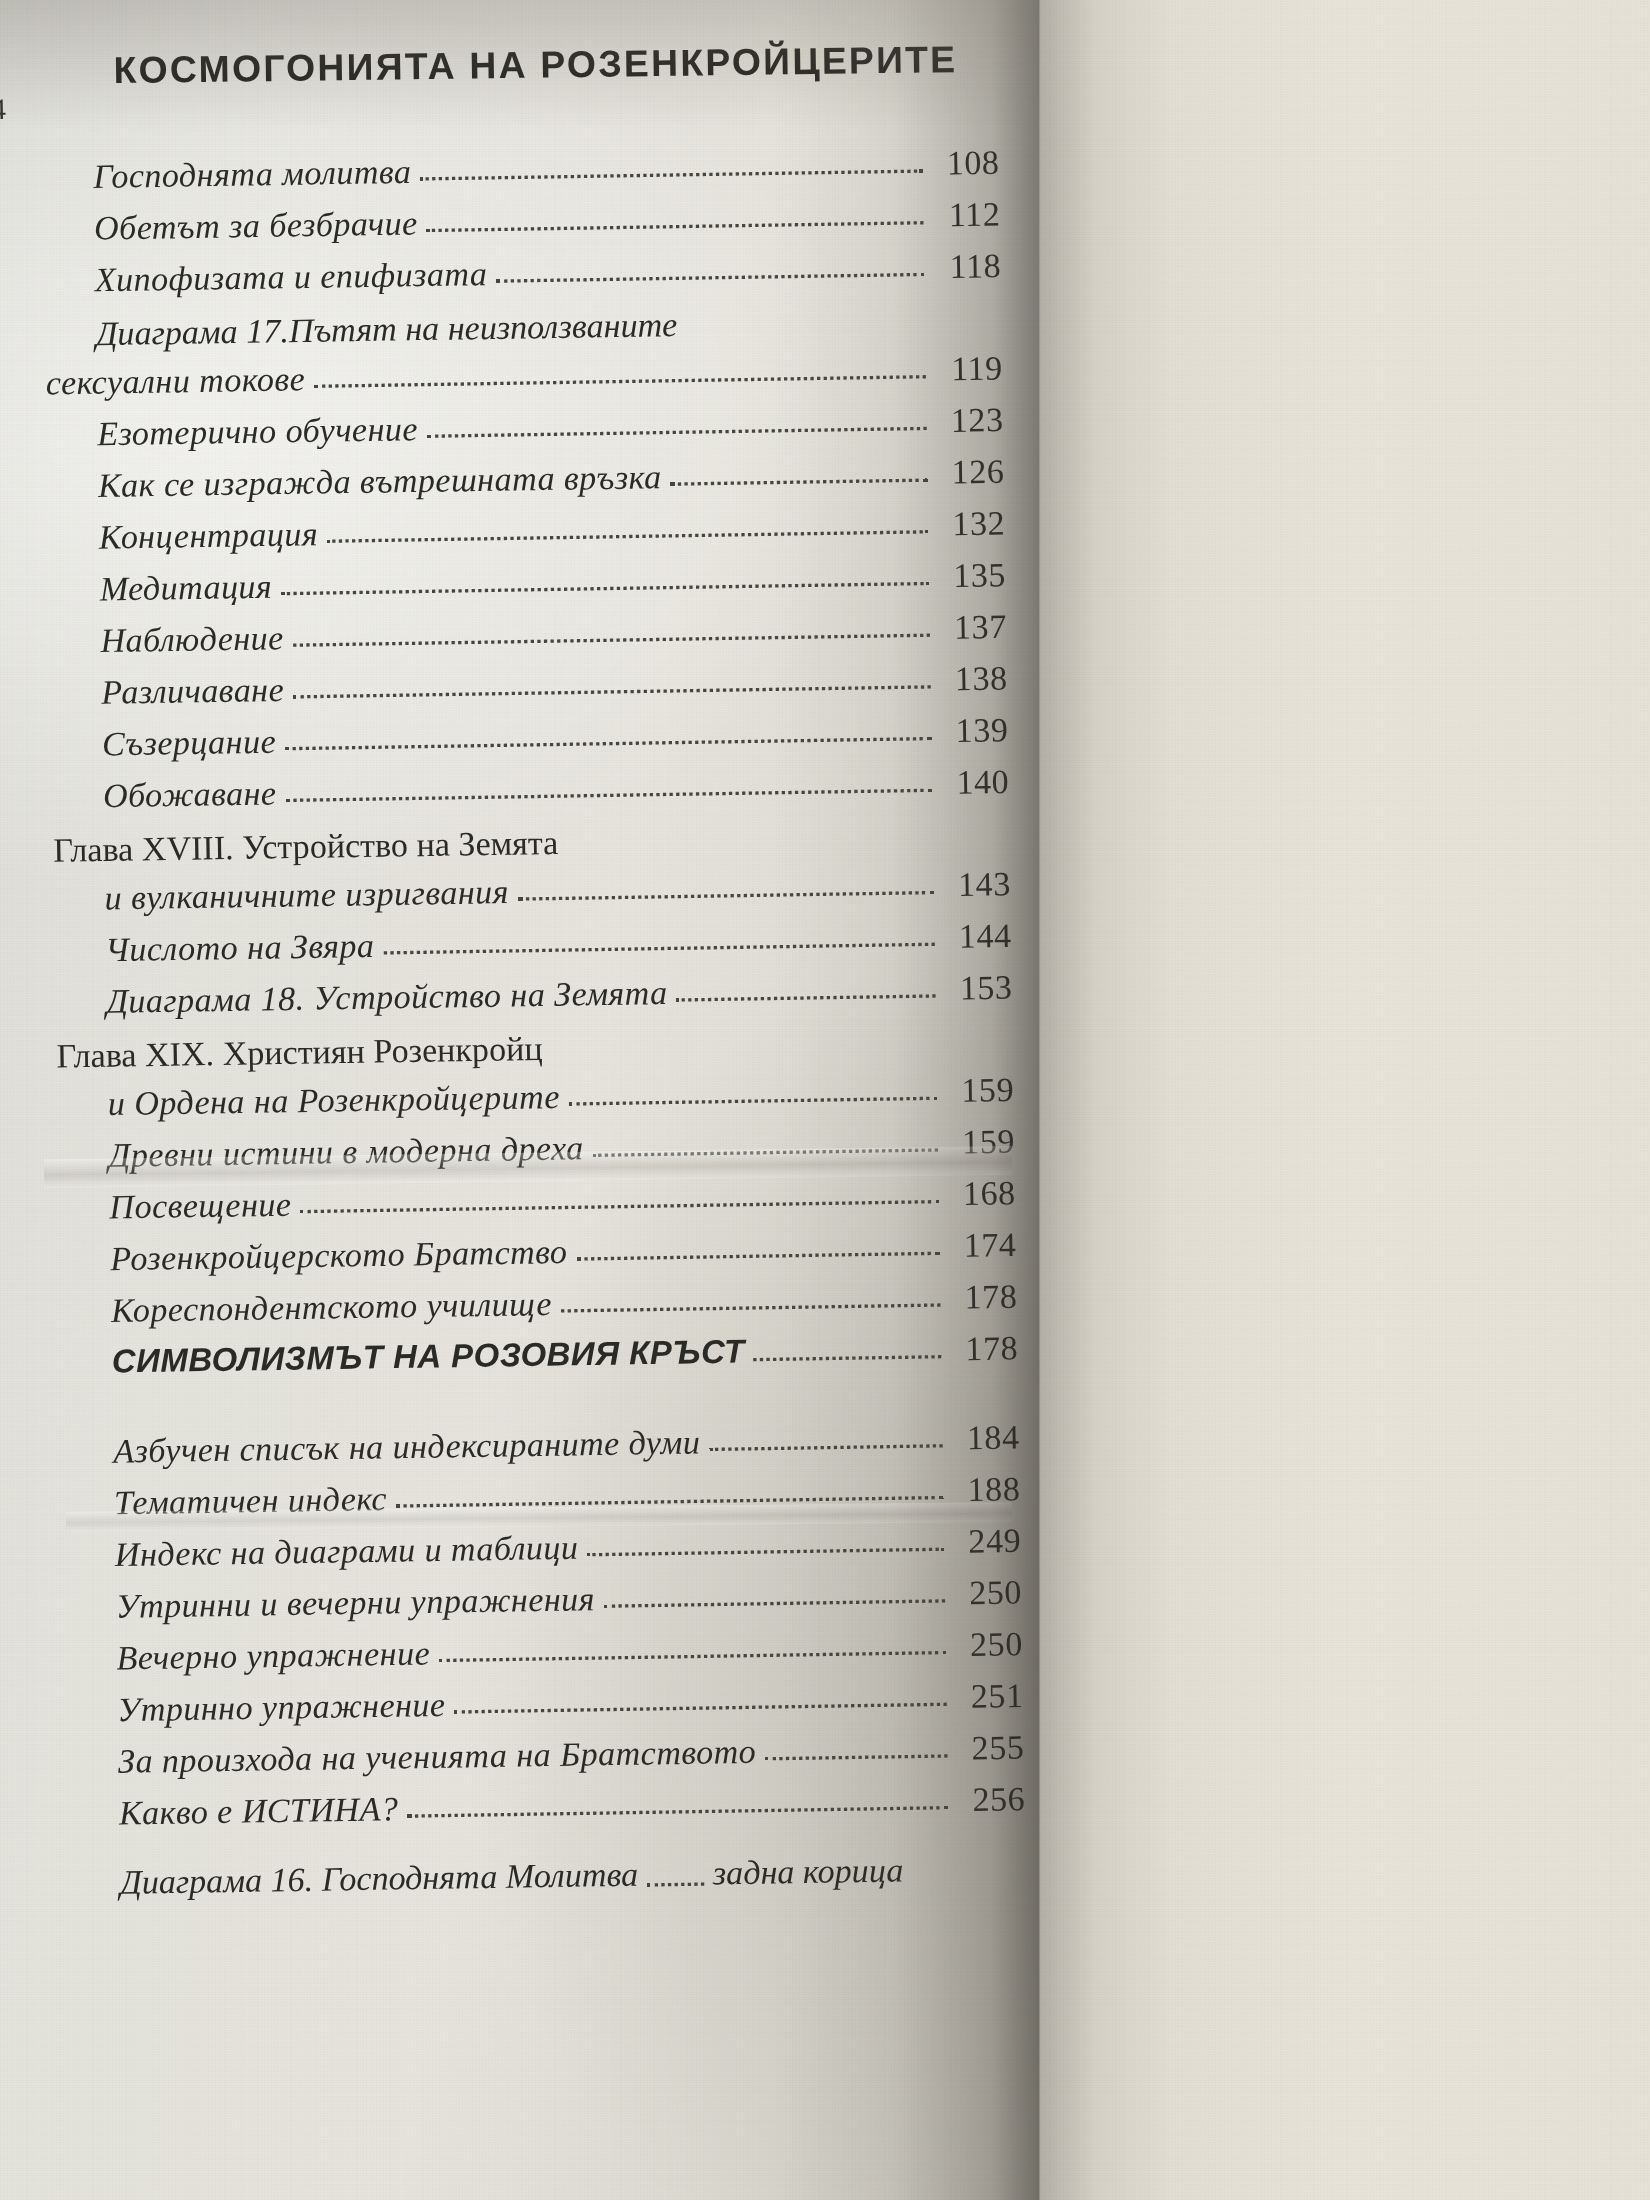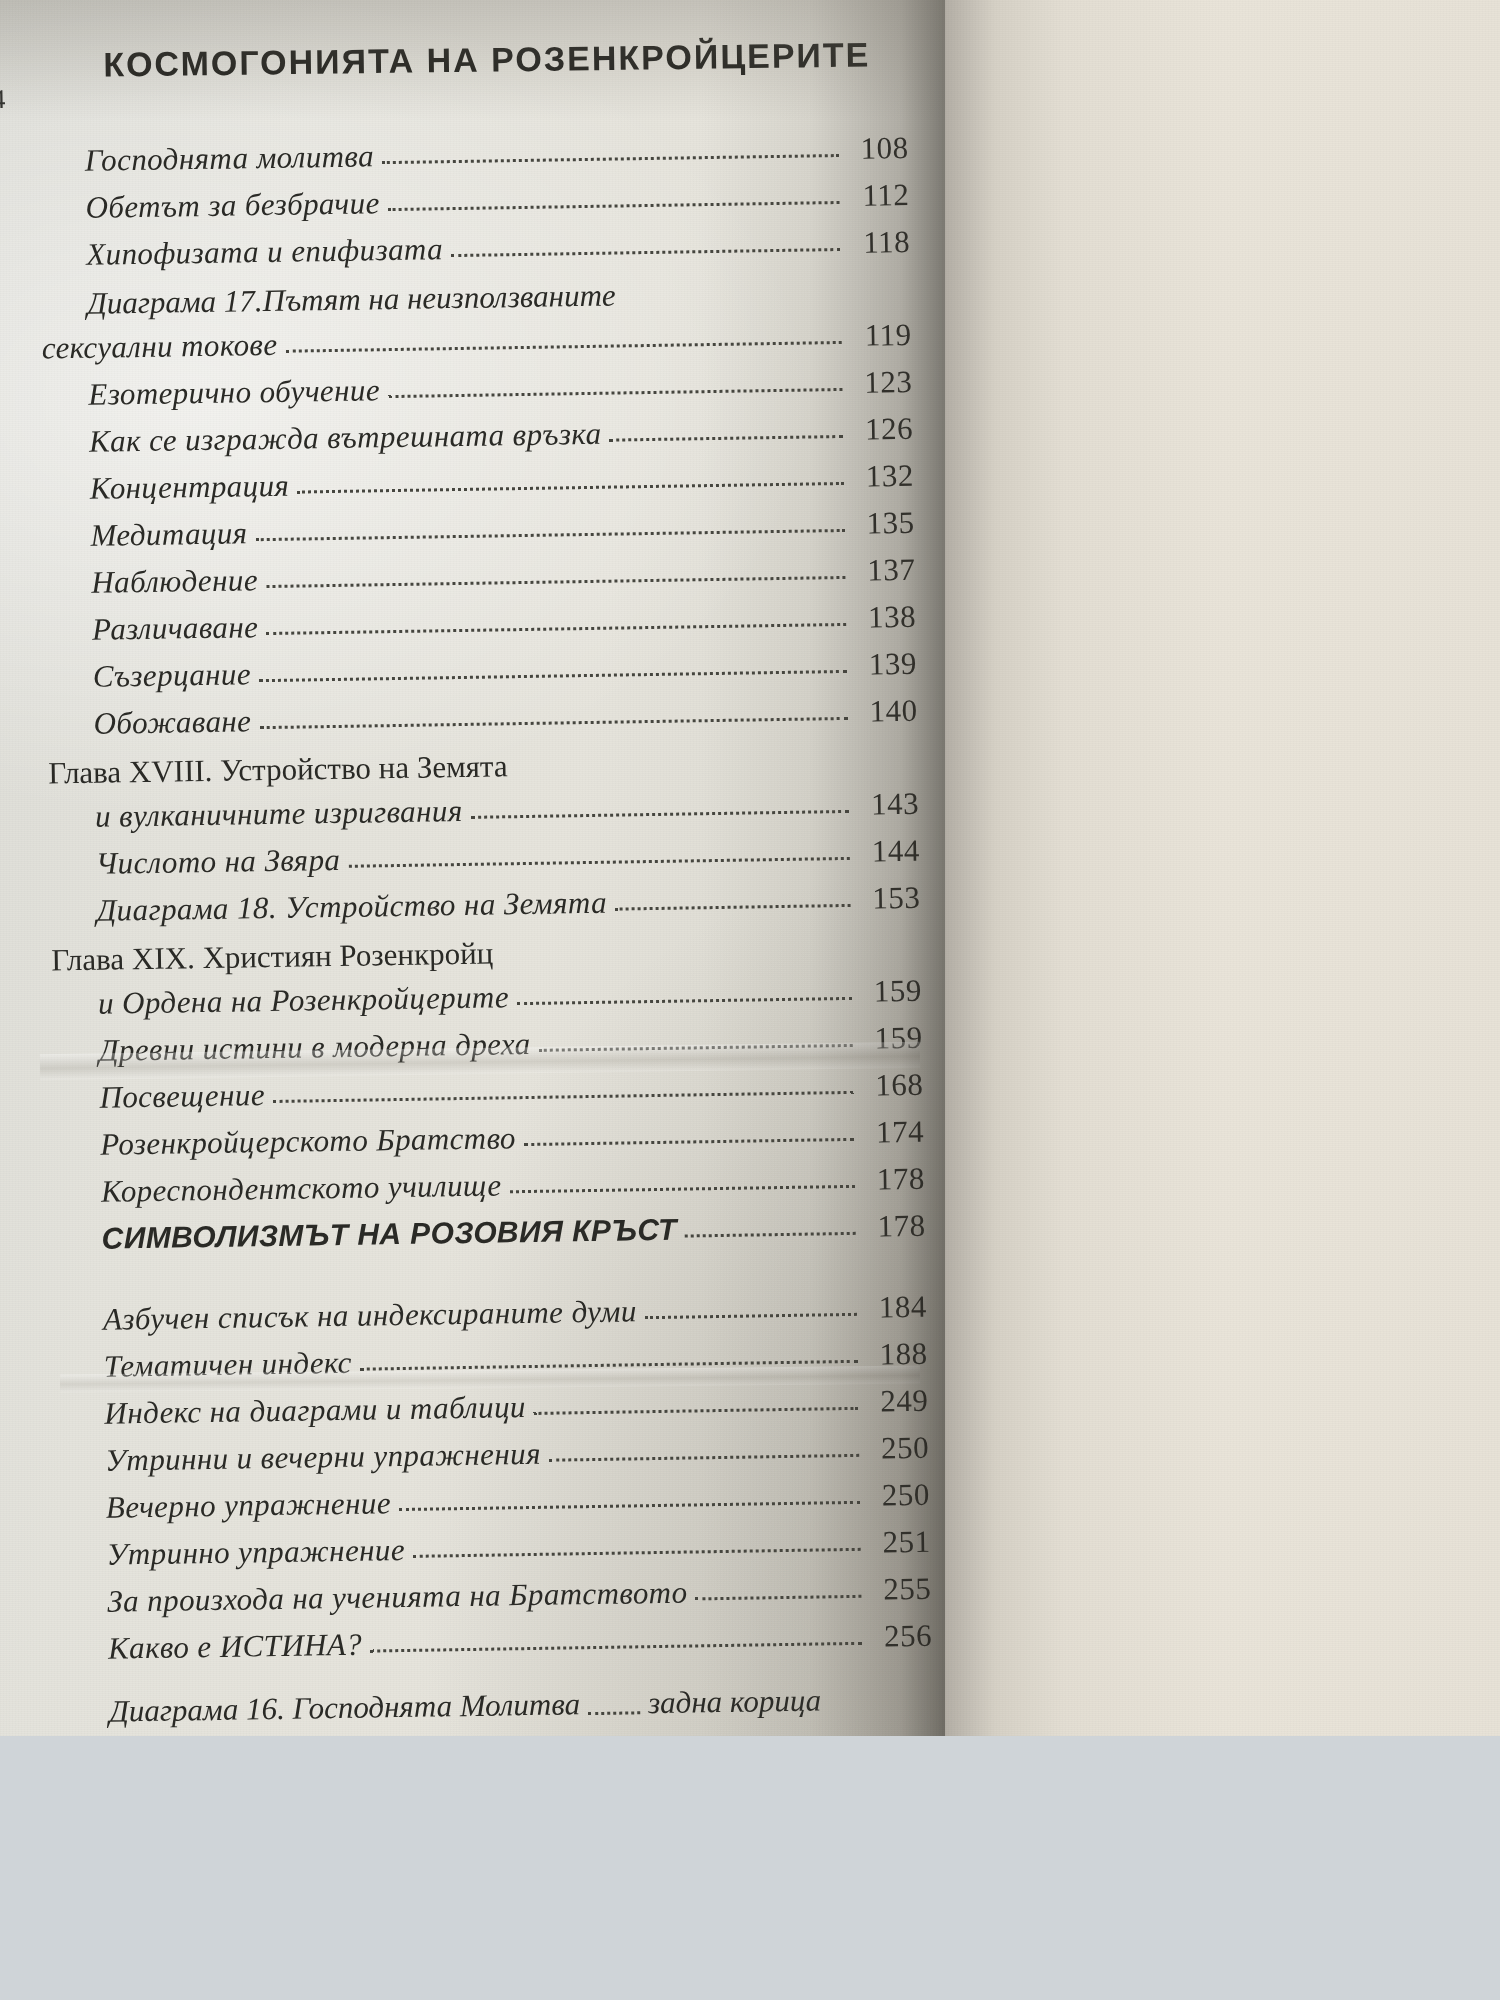--- a/index.html
+++ b/index.html
@@ -3,21 +3,21 @@
 <meta charset="utf-8">
 <style>
   html, body {
     margin: 0;
     padding: 0;
     background: #cfd4d8;
   }
   .page {
     position: relative;
     width: 1500px;
-    height: 1736px;
+    height: 2000px;
     overflow: hidden;
     font-family: "Liberation Serif", serif;
   }
   
   .desk {
     position: absolute;
     inset: 0;
     background: #e8eaec;
   }
   .desk-grid {

